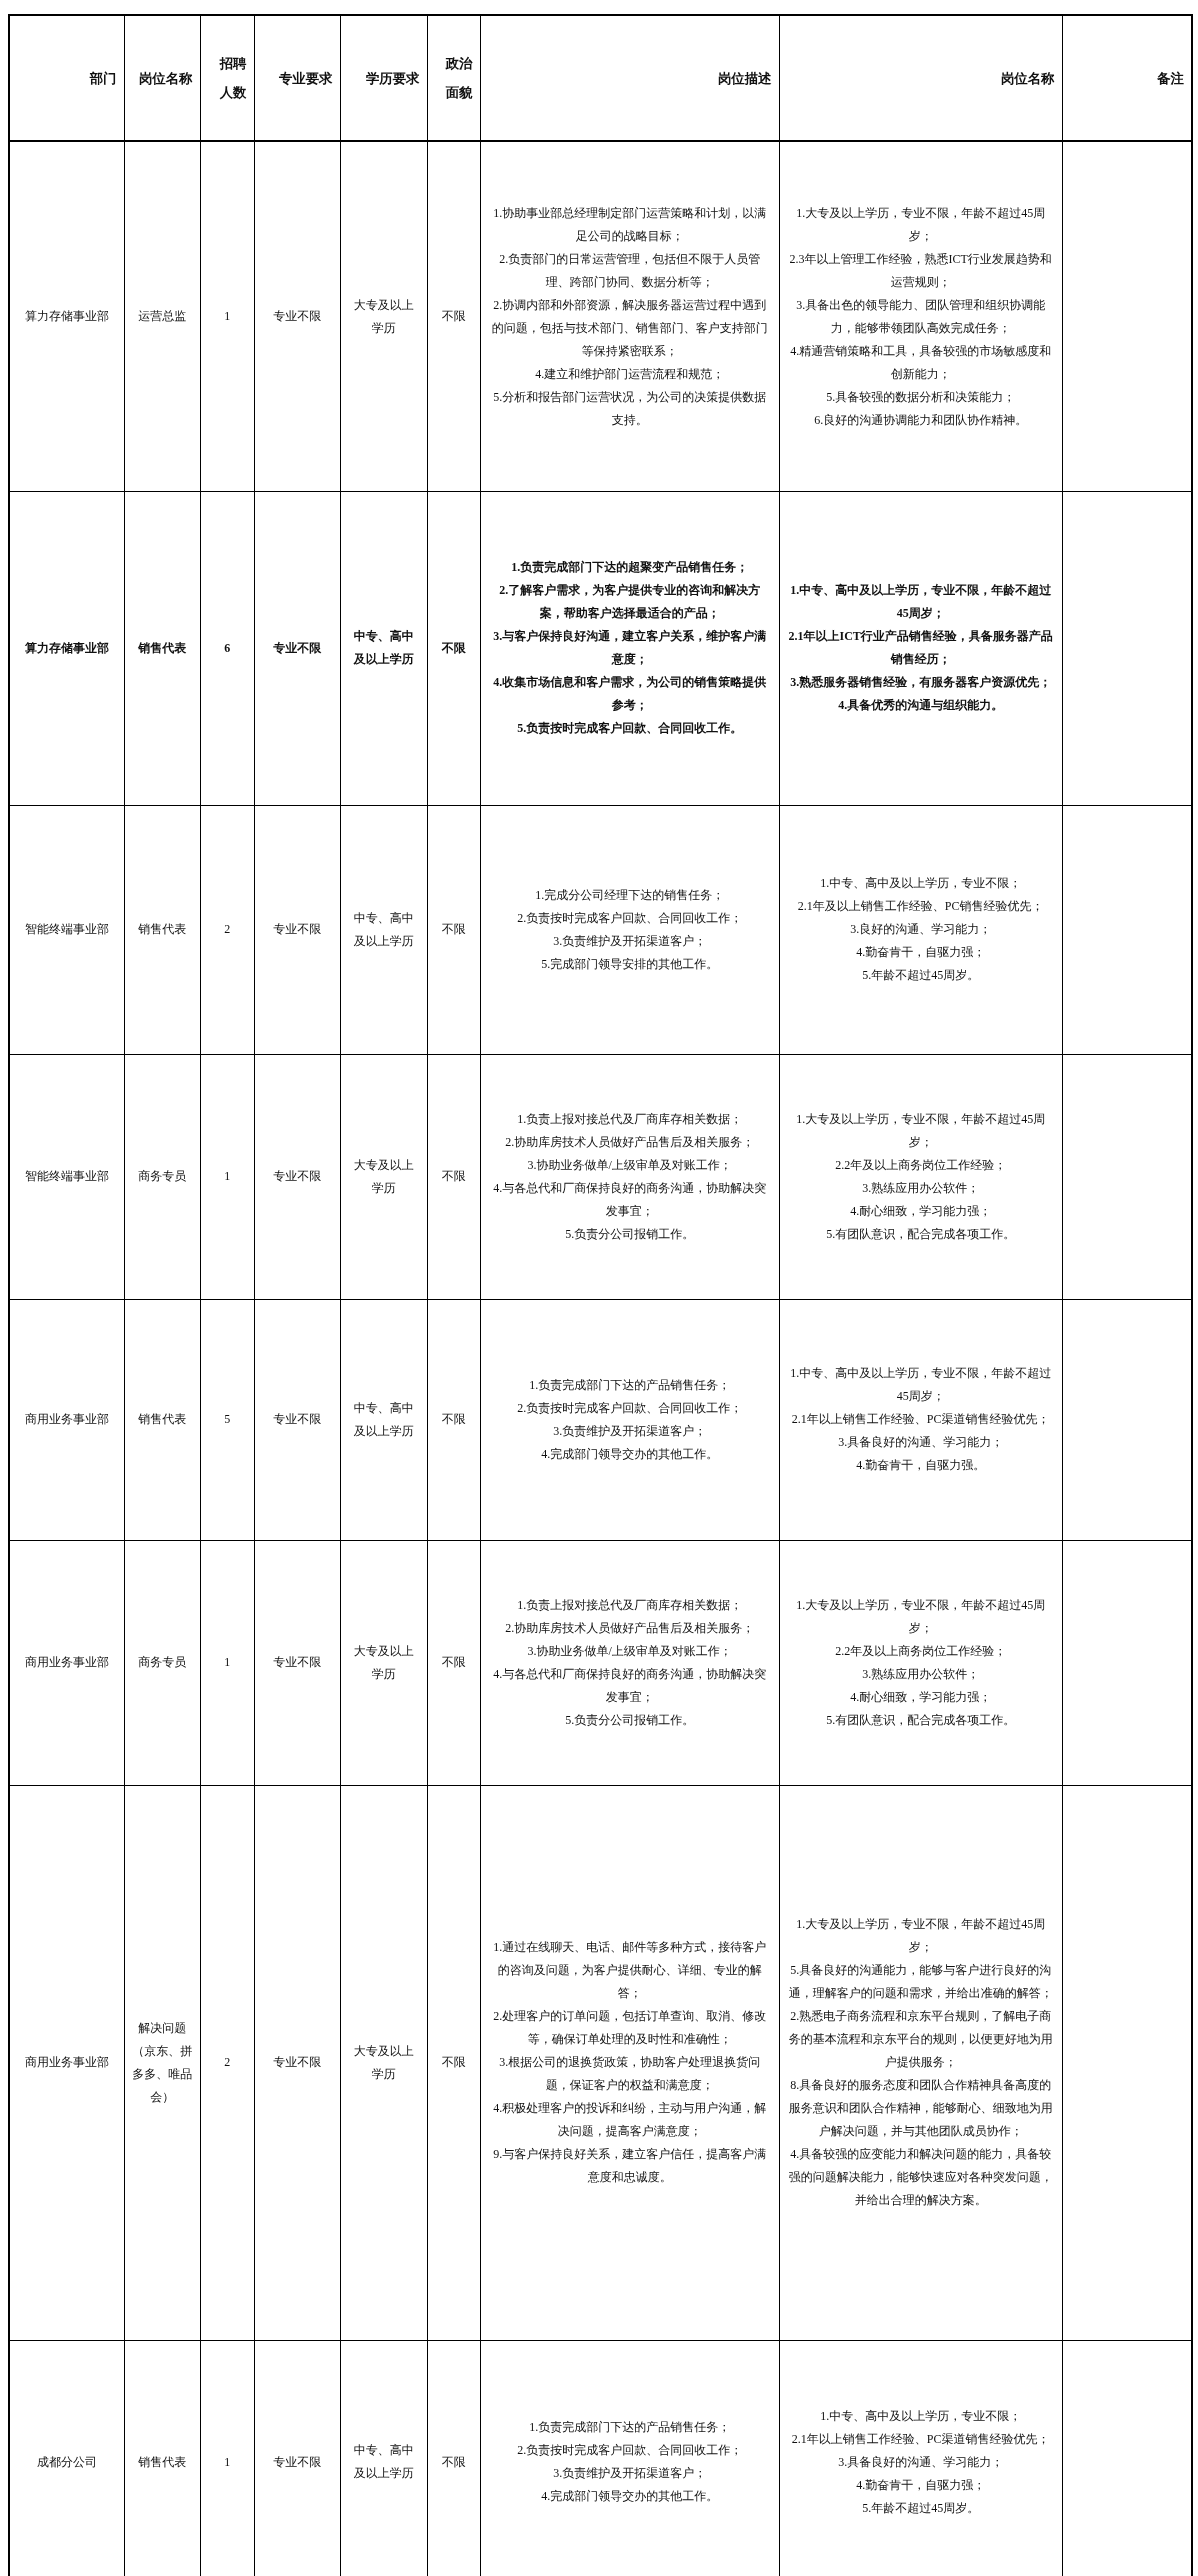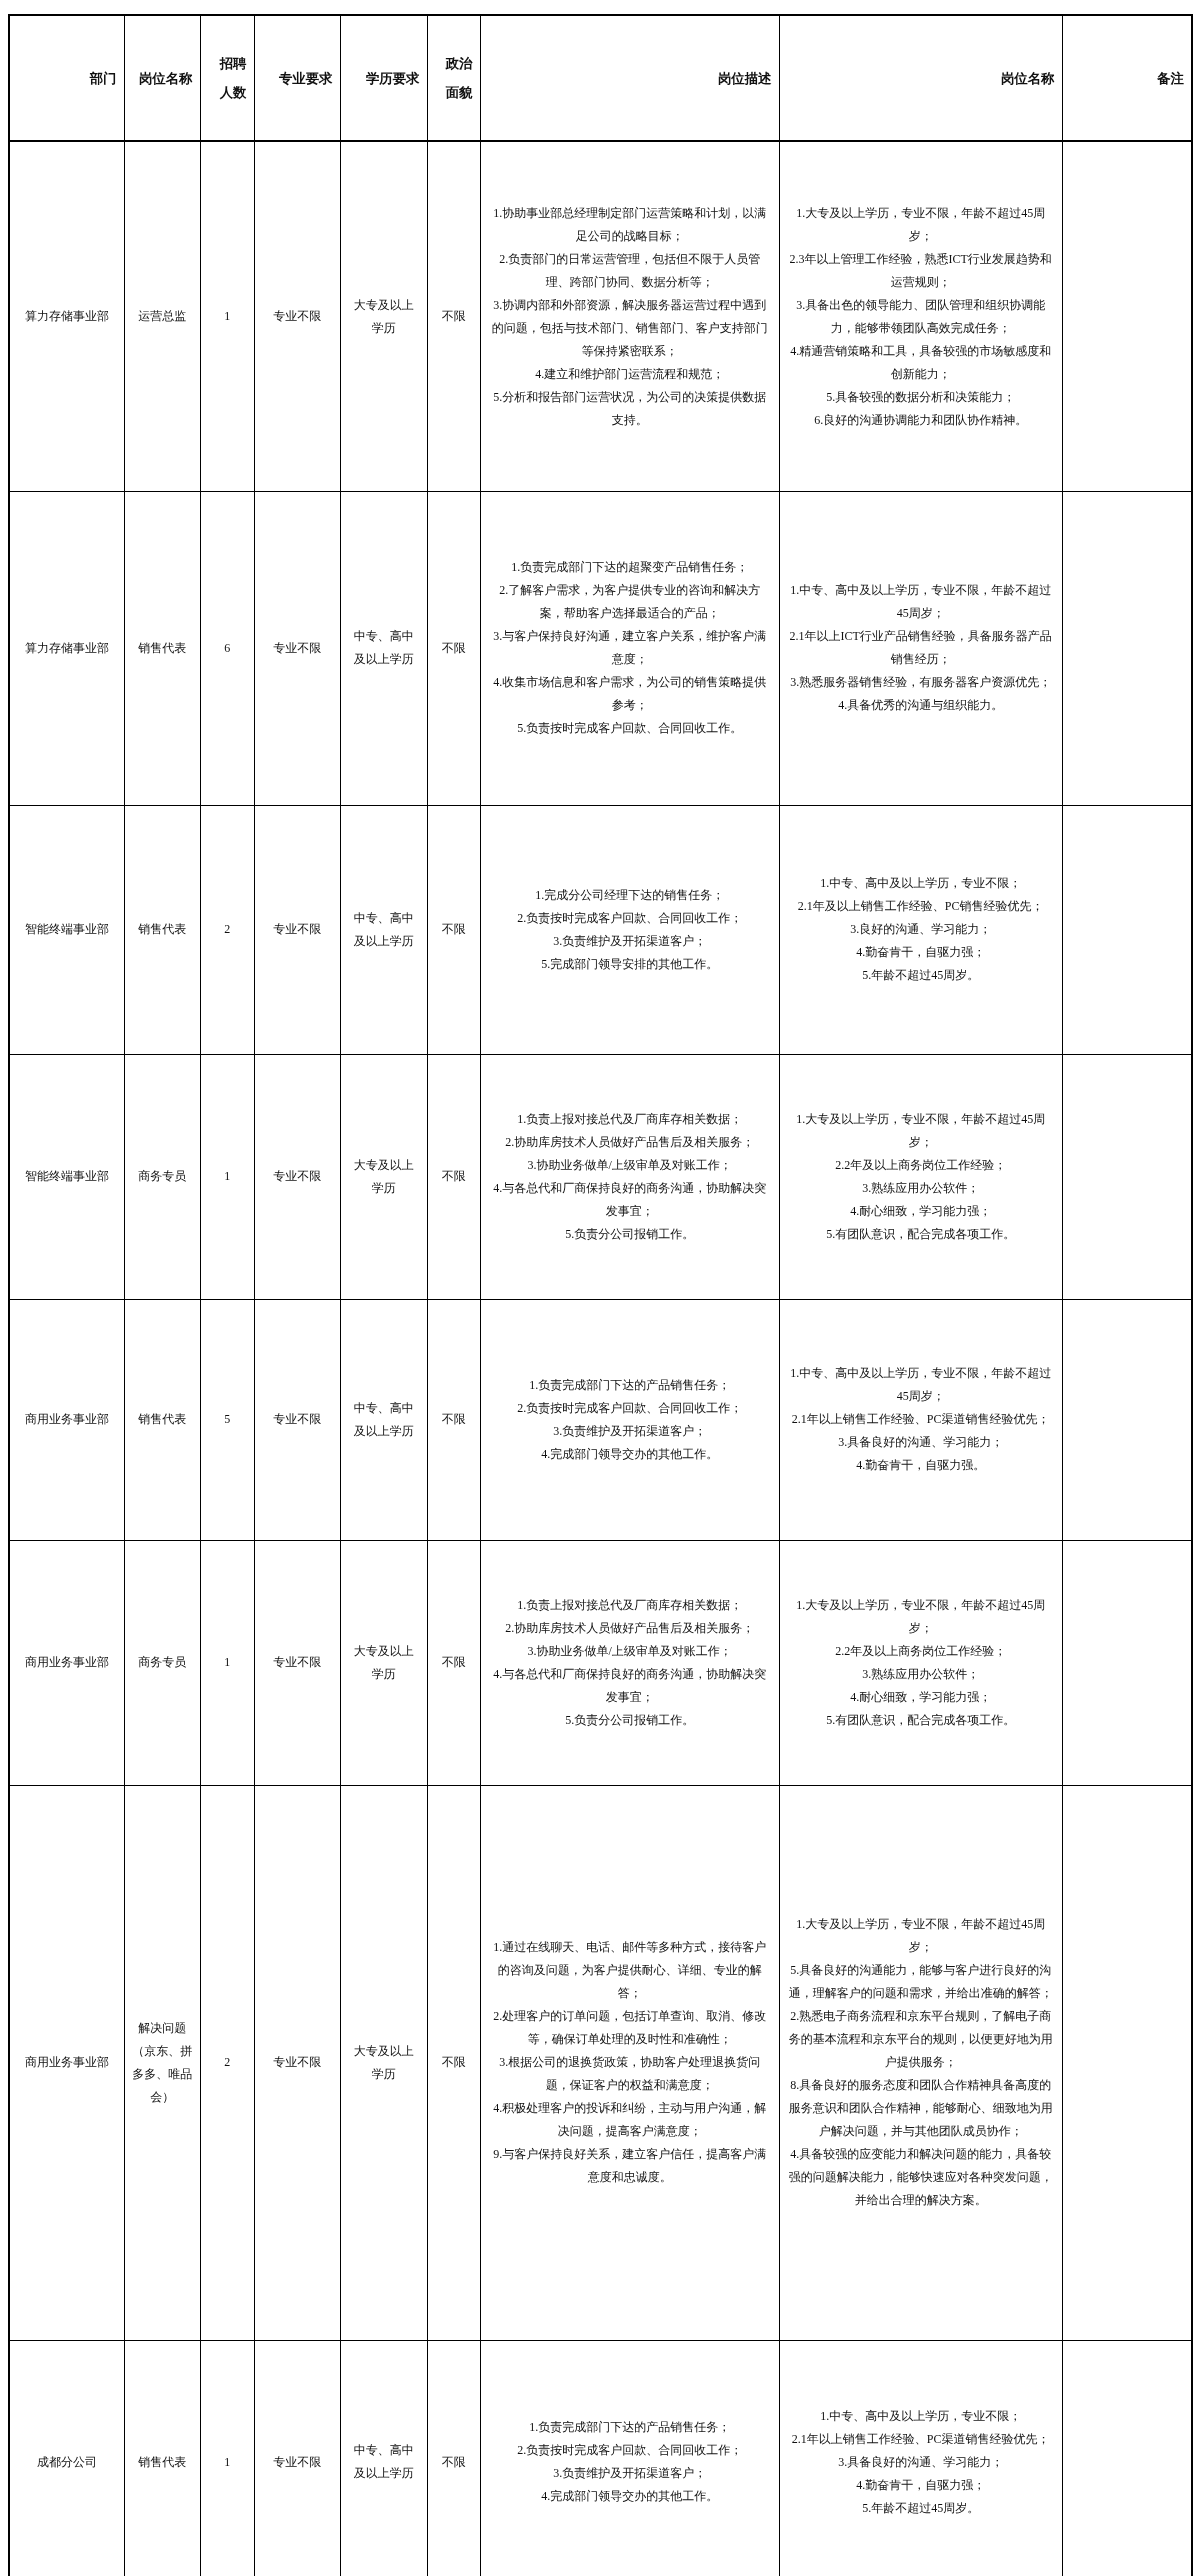--- a/index.html
+++ b/index.html
@@ -26,21 +26,21 @@
     col.c-pos { width: 76px; }
     col.c-cnt { width: 54px; }
     col.c-major { width: 86px; }
     col.c-edu { width: 87px; }
     col.c-pol { width: 53px; }
     col.c-desc { width: 299px; }
     col.c-qual { width: 283px; }
     col.c-note { width: 130px; }
     td.cnt { font-family: "Liberation Serif", serif; }
     tr.r1 td { height: 350px; margin-top: 40px; }
-    tr.r2 td { height: 314px; }
+    tr.r2 td { height: 314px; font-weight: bold; }
     tr.r3 td { height: 249px; }
     tr.r4 td { height: 245px; }
     tr.r5 td { height: 241px; }
     tr.r6 td { height: 245px; }
     tr.r7 td { height: 555px; }
     tr.r8 td { height: 244px; }
   </style>
 </head>
 <body>
 
@@ -73,21 +73,21 @@
   <tr class="r1">
     <td>算力存储事业部</td>
     <td>运营总监</td>
     <td class="cnt">1</td>
     <td>专业不限</td>
     <td>大专及以上学历</td>
     <td>不限</td>
     <td class="desc">
           <span class="line">1.协助事业部总经理制定部门运营策略和计划，以满足公司的战略目标；</span>
           <span class="line">2.负责部门的日常运营管理，包括但不限于人员管理、跨部门协同、数据分析等；</span>
-          <span class="line">3.协调内部和外部资源，解决服务器运营过程中遇到的问题，包括与技术部门、销售部门、客户支持部门等保持紧密联系；</span>
+          <span class="line">2.协调内部和外部资源，解决服务器运营过程中遇到的问题，包括与技术部门、销售部门、客户支持部门等保持紧密联系；</span>
           <span class="line">4.建立和维护部门运营流程和规范；</span>
           <span class="line">5.分析和报告部门运营状况，为公司的决策提供数据支持。</span>
         </td>
     <td class="qual">
           <span class="line">1.大专及以上学历，专业不限，年龄不超过45周岁；</span>
           <span class="line">2.3年以上管理工作经验，熟悉ICT行业发展趋势和运营规则；</span>
           <span class="line">3.具备出色的领导能力、团队管理和组织协调能力，能够带领团队高效完成任务；</span>
           <span class="line">4.精通营销策略和工具，具备较强的市场敏感度和创新能力；</span>
           <span class="line">5.具备较强的数据分析和决策能力；</span>
           <span class="line">6.良好的沟通协调能力和团队协作精神。</span>

